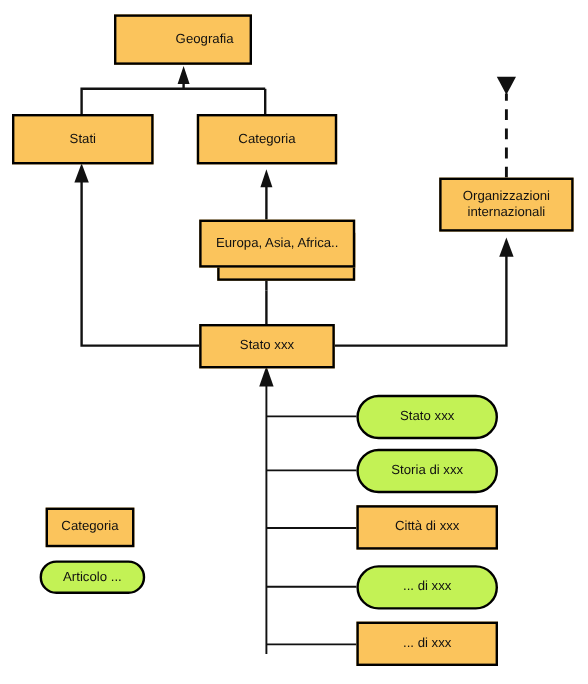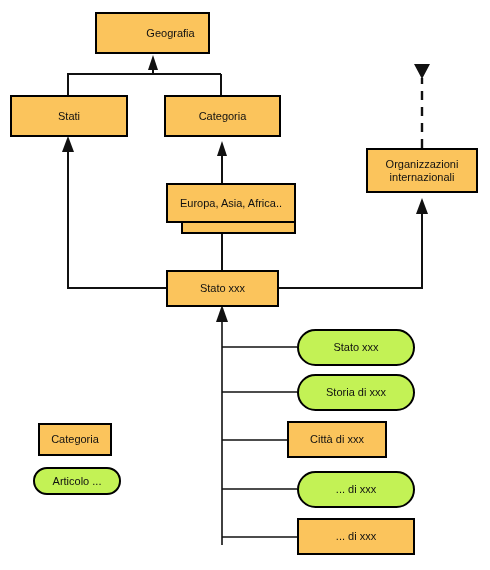--- a/index.html
+++ b/index.html
@@ -114,21 +114,21 @@
   </div>
 
   <div class="node article" style="left:297px;top:329px;width:118px;height:37px;">
     <span>Stato xxx</span>
   </div>
 
   <div class="node article" style="left:297px;top:374px;width:118px;height:37px;align-items:center;">
     <span>Storia di xxx</span>
   </div>
 
-  <div class="node" style="left:287px;top:421px;width:100px;height:37px;">
+  <div class="node" style="left:297px;top:421px;width:118px;height:37px;">
     <span>Città di xxx</span>
   </div>
 
   <div class="node article" style="left:297px;top:471px;width:118px;height:37px;">
     <span>... di xxx</span>
   </div>
 
   <div class="node" style="left:297px;top:518px;width:118px;height:37px;">
     <span>... di xxx</span>
   </div>

